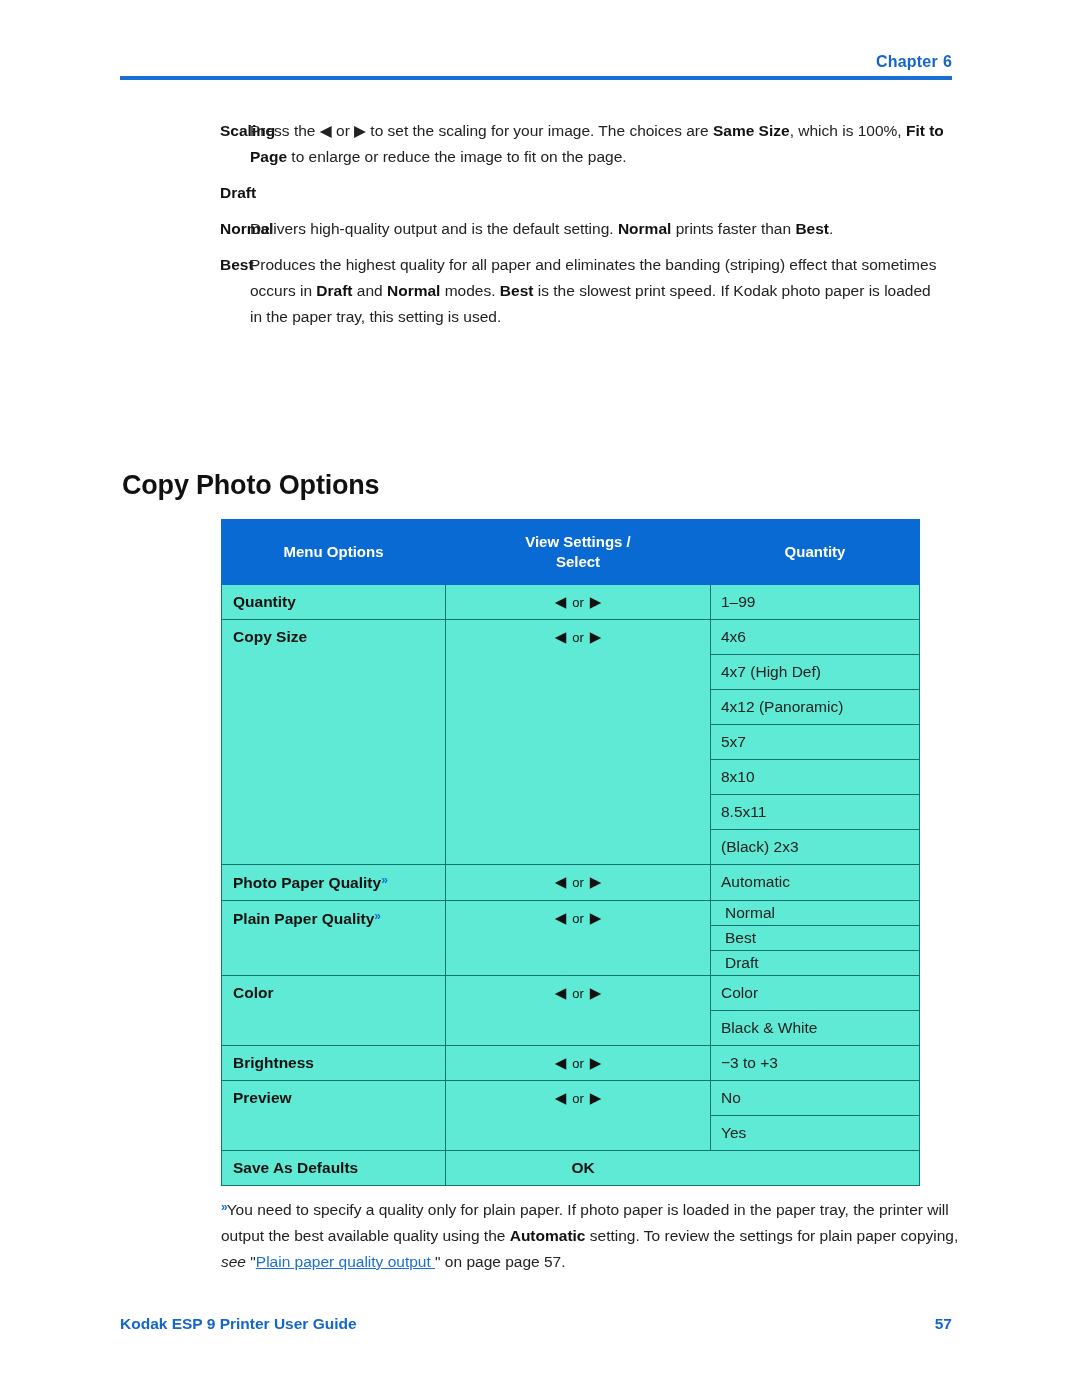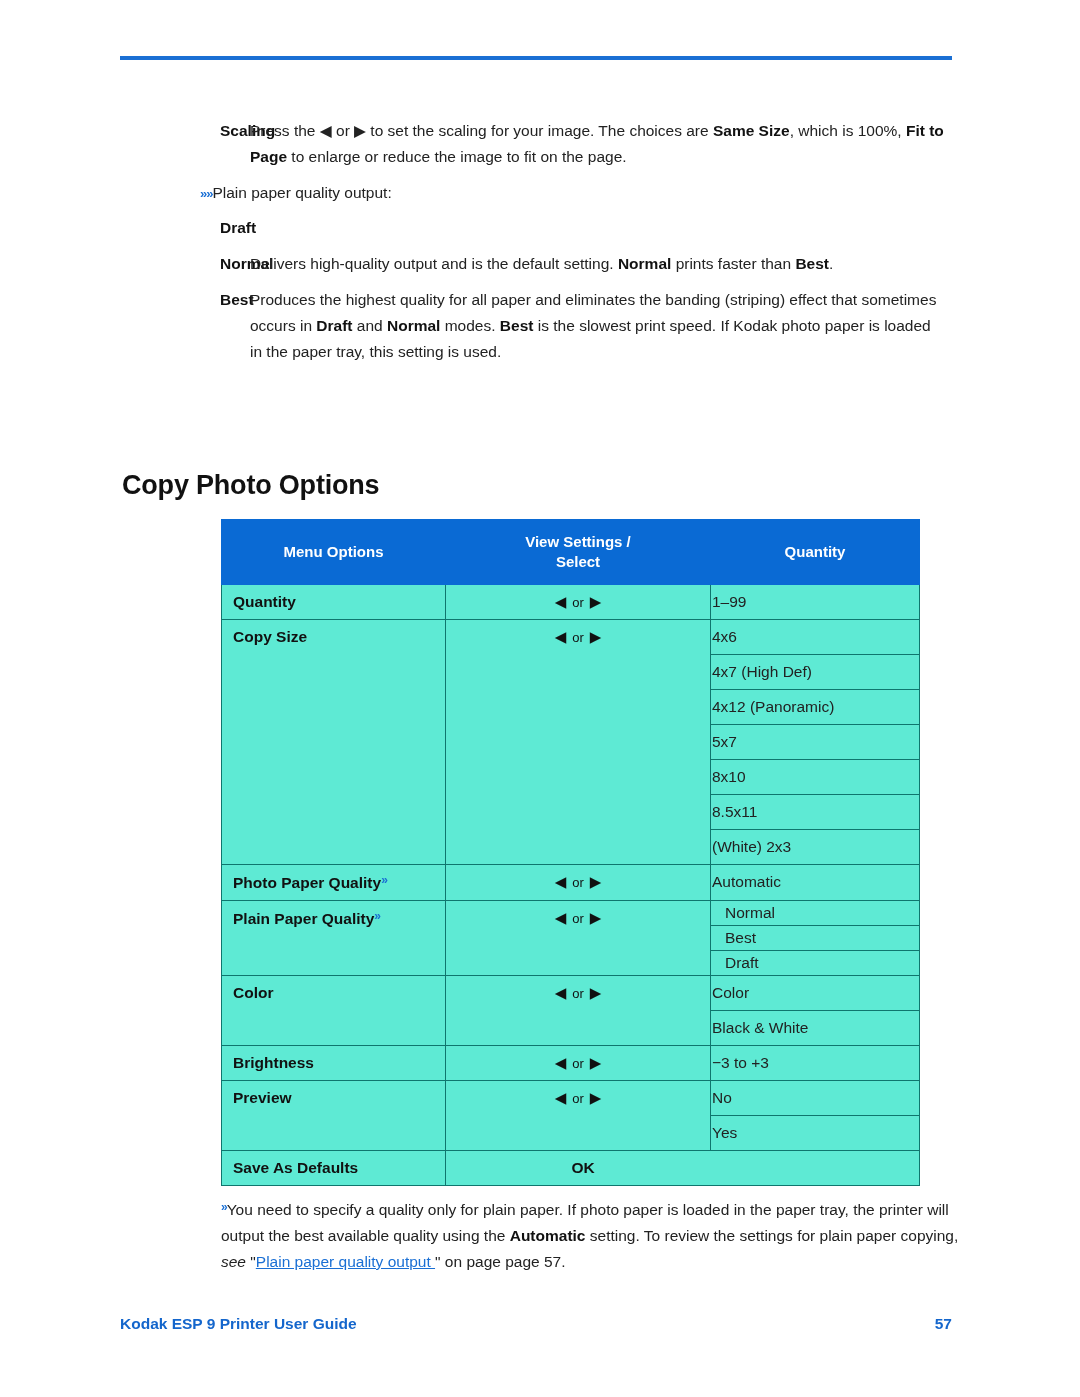--- a/index.html
+++ b/index.html
@@ -141,21 +141,21 @@
   }
   td.sel-cell {
     text-align: center;
     padding: 8px 6px;
     font-size: 15px;
     color: #111;
   }
   td.sel-cell .ar { font-size: 15px; letter-spacing: 0px; }
   td.sel-cell .orw { font-size: 13px; margin: 0 6px; }
   td.set-cell {
-    padding: 8px 1px;
+    padding: 8px 10px;
     font-size: 15.5px;
     color: #222;
   }
   td.set-cell.tight { padding: 3px 10px 3px 14px; }
   td.ok-cell {
     text-align: center;
     font-weight: bold;
     font-size: 15.5px;
     color: #111;
     padding: 8px 6px;
@@ -190,33 +190,33 @@
     font-size: 15.5px;
     font-weight: bold;
     color: #1466cc;
     gap: 20px;
   }
 </style>
 </head>
 <body>
 
 <div class="page-header">
+  <div class="chapter-label">
+    <span>Chapter</span><span class="num">6</span>
+  </div>
   <div class="header-rule"></div>
 </div>
 
 <div class="defs">
 
   <div class="def-row">
     <div class="def-term">Scaling</div>
     <div class="def-desc"><span>Press the </span><span>◀</span><span> or </span><span>▶</span><span> to set the scaling for your image. The choices are </span><b>Same Size</b><span>, which is 100%, </span><b>Fit to Page</b><span> to enlarge or reduce the image to fit on the page.</span></div>
   </div>
 
-  <p class="bullet-line">
-    <span class="chev">»»</span><span>Plain paper quality output:</span>
-  </p>
 
   <div class="def-row">
     <div class="def-term">Draft</div>
   </div>
 
   <div class="def-row">
     <div class="def-term">Normal</div>
     <div class="def-desc"><span>Delivers high-quality output and is the default setting. </span><b>Normal</b><span> prints faster than </span><b>Best</b><span>.</span></div>
   </div>
 
@@ -265,21 +265,21 @@
       <tr>
         <td class="set-cell"><span>5x7</span></td>
       </tr>
       <tr>
         <td class="set-cell"><span>8x10</span></td>
       </tr>
       <tr>
         <td class="set-cell"><span>8.5x11</span></td>
       </tr>
       <tr>
-        <td class="set-cell"><span>(White) 2x3</span></td>
+        <td class="set-cell"><span>(Black) 2x3</span></td>
       </tr>
       <tr>
         <td class="menu-cell" rowspan="1"><span>Photo Paper Quality</span><span class="chev-sup">»</span></td>
         <td class="sel-cell" rowspan="1"><span class="ar">◀</span><span class="orw">or</span><span class="ar">▶</span></td>
         <td class="set-cell"><span>Automatic</span></td>
       </tr>
       <tr>
         <td class="menu-cell" rowspan="3" style="padding-bottom:2px"><span>Plain Paper Quality</span><span class="chev-sup">»</span></td>
         <td class="sel-cell" rowspan="3"><span class="ar">◀</span><span class="orw">or</span><span class="ar">▶</span></td>
         <td class="set-cell tight"><span>Normal</span></td>

